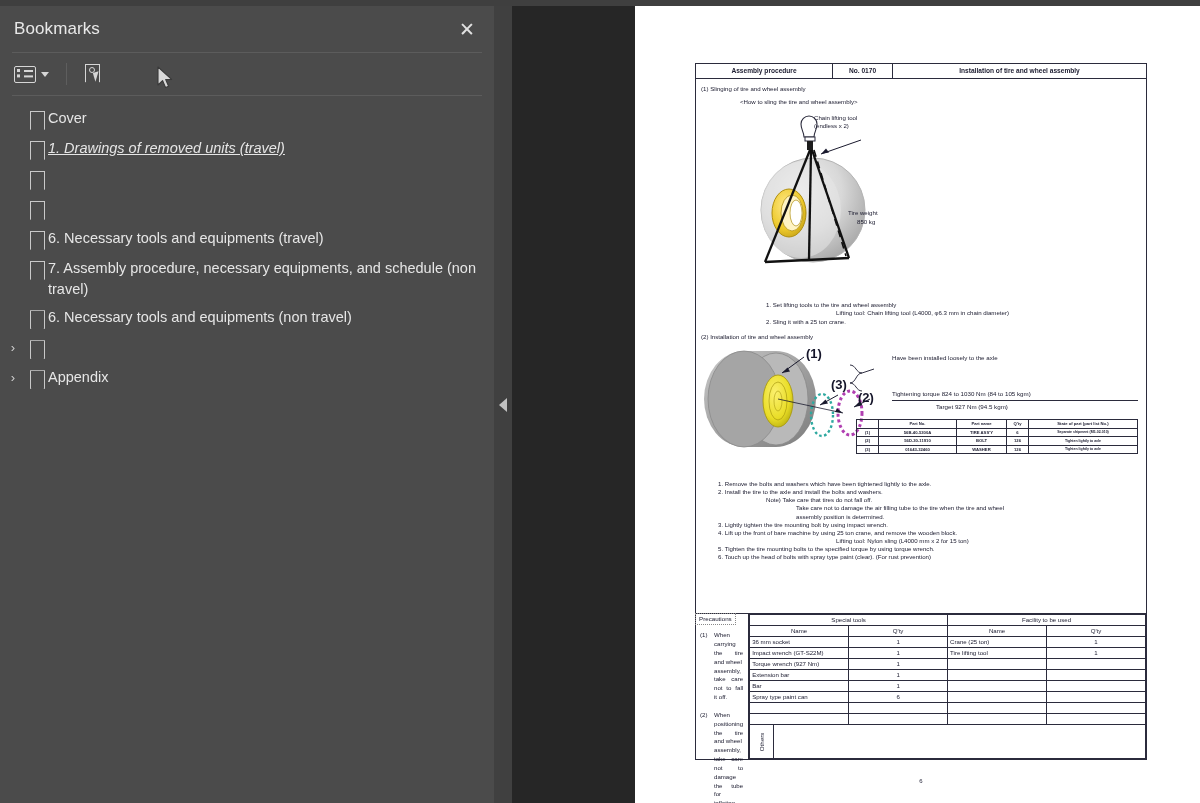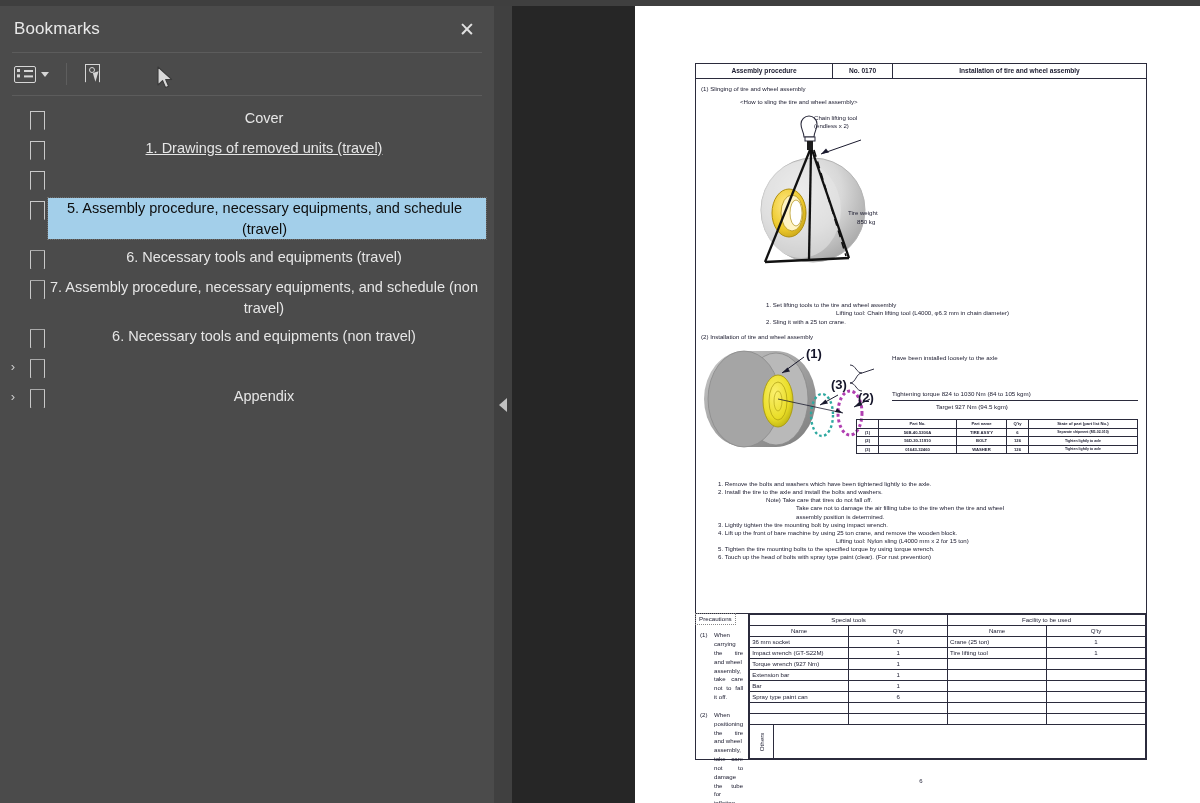--- a/index.html
+++ b/index.html
@@ -81,40 +81,40 @@
     border-left:6px solid #d6d6d6; border-bottom:9px solid transparent;
     transform:rotate(-17deg);
   }
 
   
   #bookmark-list{
     flex:1 1 auto; padding-top:8px; overflow:hidden;
   }
   .bm-row{
     display:flex; align-items:flex-start; padding:4px 8px 4px 0;
-    cursor:pointer; min-height:28px;text-align:center;
+    cursor:pointer; min-height:28px;
   }
   .bm-twisty{
     flex:0 0 26px; display:flex; align-items:flex-start; justify-content:center;
     padding-top:4px; color:#cfcfcf; font-size:13px; line-height:1;
   }
   .bm-twisty.empty{visibility:hidden;}
   .bm-flag{
     flex:0 0 22px; height:19px; margin-top:3px; position:relative;
   }
   .bm-flag::before{
     content:""; position:absolute; left:4px; top:0; width:13px; height:17px;
     border:1.5px solid #c9c9c9;
     clip-path:polygon(0 0,100% 0,100% 100%,50% 70%,0 100%);
   }
   .bm-label{
     flex:1 1 auto; color:#e6e6e6; font-size:14.5px; line-height:1.42;
     padding-right:6px;
   }
-  .bm-row.link .bm-label{ text-decoration:underline; }
+  .bm-row.link .bm-label{ text-decoration:underline;font-style:italic; }
   .bm-row.selected .bm-label{
     background:#a3cfea; color:#0d0d0d; outline:1px dotted #6f6f6f;
     padding-left:1px;
   }
 
   
   #collapse-strip{
     position:absolute; left:494px; top:6px; width:18px; height:797px;
     background:#404040;
     display:flex; align-items:center; justify-content:center;
@@ -281,21 +281,20 @@
         <div class="bm-flag"></div>
         <div class="bm-label">1. Drawings of removed units (travel)</div>
       </div>
       <div class="bm-row">
         <div class="bm-twisty empty"></div>
         <div class="bm-flag"></div>
       </div>
       <div class="bm-row selected">
         <div class="bm-twisty empty"></div>
         <div class="bm-flag"></div>
-        <div class="bm-label">5. Assembly procedure, necessary equipments, and schedule (travel)</div>
       </div>
       <div class="bm-row">
         <div class="bm-twisty empty"></div>
         <div class="bm-flag"></div>
         <div class="bm-label">6. Necessary tools and equipments (travel)</div>
       </div>
       <div class="bm-row">
         <div class="bm-twisty empty"></div>
         <div class="bm-flag"></div>
         <div class="bm-label">7. Assembly procedure, necessary equipments, and schedule (non travel)</div>

